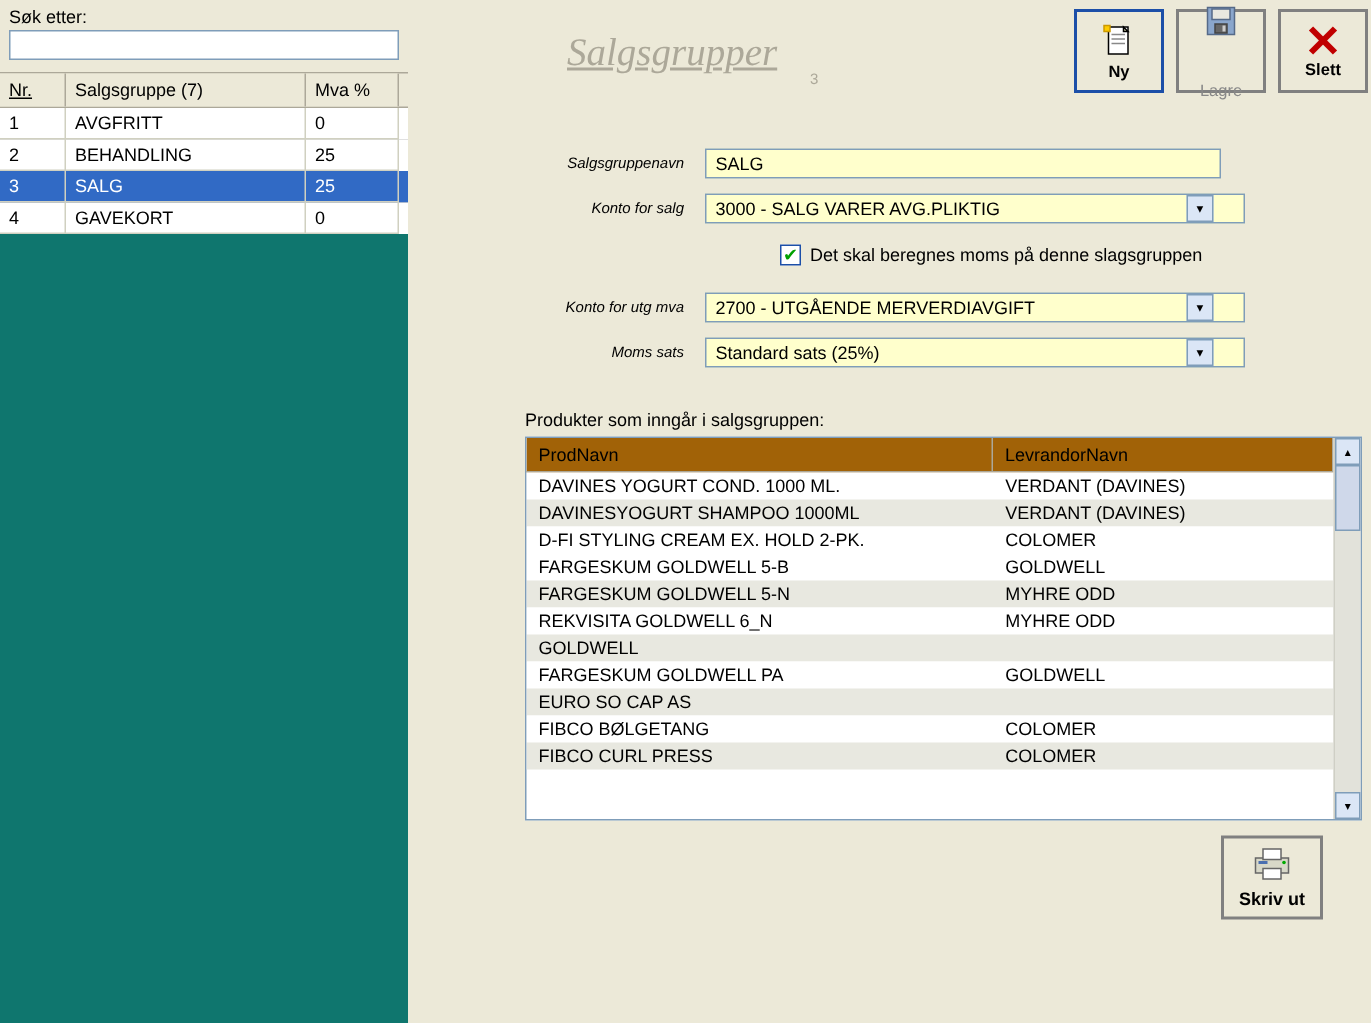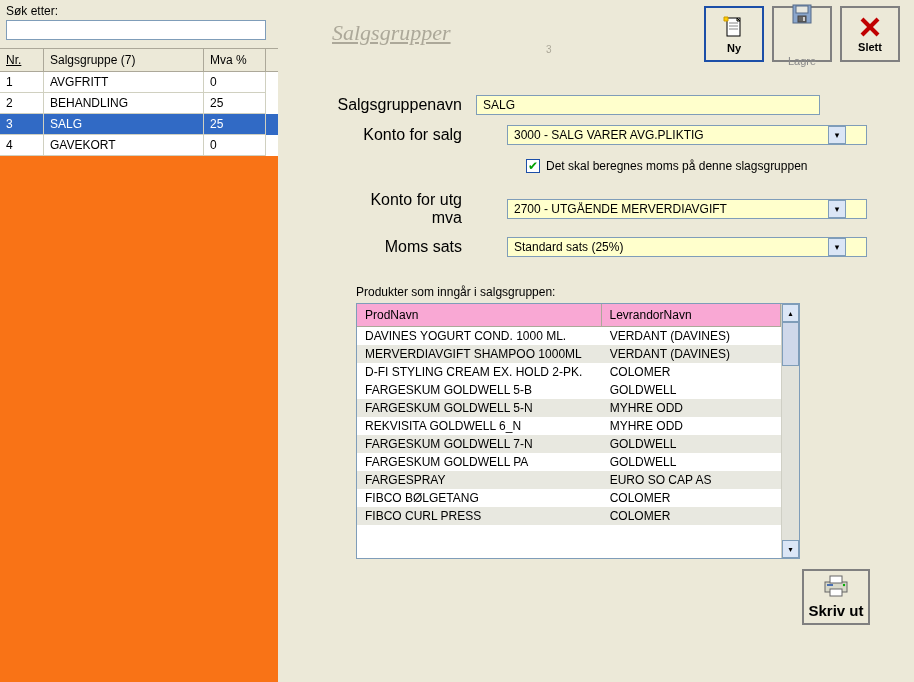--- a/index.html
+++ b/index.html
@@ -14,21 +14,21 @@
     overflow: hidden;
   }
   .app {
     display: flex;
     width: 914px;
     height: 682px;
   }
   .left {
     width: 280px;
     height: 100%;
-    background: #f97316;
+    background: #0f766e;
     display: flex;
     flex-direction: column;
   }
   .left-top {
     background: #ece9d8;
     padding: 4px 6px 8px 6px;
   }
   .search-label { display: block; margin-bottom: 2px; }
   .search-input {
     width: 260px;
@@ -92,55 +92,56 @@
     cursor: pointer;
     font-size: 11px;
     gap: 3px;
   }
   .tool-btn.primary { border: 2px solid #1c4fa8; }
   .tool-btn.disabled { color: #888; gap: 29px; }
   .tool-btn svg { display: block; }
 
   .title {
     font-family: "Times New Roman", serif;
-    font-size: 22px;
+    font-size: 26px;
     font-style: italic;
     color: #aca899;
     text-decoration: underline;
     margin-top: 20px;
-    margin-left: 36px;
+    margin-left: 88px;
   }
   .title-sub { font-size: 10px; color: #aca899; margin-left: 250px; margin-top: -2px; }
 
   .form {
     margin-top: 40px;
     margin-left: 40px;
     width: 560px;
   }
   .form-row {
     display: flex;
     align-items: center;
     margin-bottom: 10px;
   }
   .form-label {
     width: 140px;
     text-align: right;
     padding-right: 14px;
-    font-size: 16px;
+    font-size: 10px;
+    font-style: italic;
   }
   .yellow-input {
     background: #ffffcc;
     border: 1px solid #7f9db9;
     height: 20px;
     padding: 1px 6px;
     font-family: inherit;
     font-size: 12px;
   }
   .yellow-input.tf { width: 344px; }
-  .combo-wrap { position: relative; width: 340px; margin-left: 31px; }
+  .combo-wrap { position: relative; width: 340px; }
   .combo-wrap .yellow-input { width: 360px; padding-right: 20px; }
   .combo-btn {
     position: absolute;
     right: 1px; top: 1px;
     width: 18px; height: 18px;
     background: #dbe6f6;
     border: 1px solid #7f9db9;
     display: flex; align-items: center; justify-content: center;
     font-size: 9px;
     cursor: pointer;
@@ -154,33 +155,33 @@
   .checkbox {
     width: 14px; height: 14px;
     border: 1px solid #1c4fa8;
     background: #fff;
     display: inline-flex; align-items: center; justify-content: center;
     color: #00a000; font-size: 12px; line-height: 1;
   }
 
   .products-area {
     margin: 28px 0 0 60px;
-    width: 444px;
+    width: 558px;
   }
   .products-label { margin-bottom: 4px; }
   .products-list {
     border: 1px solid #7f9db9;
     background: #fff;
     height: 256px;
     display: flex;
   }
   .pl-body { flex: 1; overflow: hidden; }
   .pl-header {
     display: flex;
-    background: #f9a8d4;
+    background: #a16207;
     border-bottom: 1px solid #aca899;
   }
   .plh {
     padding: 4px 8px;
     border-right: 1px solid #aca899;
     font-size: 12px;
   }
   .plh-name { flex: 1.4; }
   .plh-vend { flex: 1; }
   .pl-rows { }
@@ -222,21 +223,21 @@
     margin: 10px 26px 0 0;
   }
   .print-btn {
     width: 68px; height: 56px;
     border: 2px solid #808080;
     background: #ece9d8;
     display: flex; flex-direction: column; align-items: center; justify-content: center;
     gap: 2px;
     cursor: pointer;
     font-weight: bold;
-    font-size: 15px;
+    font-size: 12px;
   }
 </style>
 </head>
 <body>
 
 <div class="app">
 
   <div class="left">
     <div class="left-top">
       <span class="search-label">Søk etter:</span>
@@ -361,49 +362,47 @@
           <div class="pl-header">
             <div class="plh plh-name">ProdNavn</div>
             <div class="plh plh-vend">LevrandorNavn</div>
           </div>
           <div class="pl-rows" id="product-rows">
               <div class="pl-row even">
                 <div class="plc plc-name">DAVINES YOGURT COND. 1000 ML.</div>
                 <div class="plc plc-vend">VERDANT (DAVINES)</div>
               </div>
               <div class="pl-row odd">
-                <div class="plc plc-name">MERVERDIAVGIFT SHAMPOO 1000ML</div>
+                <div class="plc plc-name">DAVINESYOGURT SHAMPOO 1000ML</div>
                 <div class="plc plc-vend">VERDANT (DAVINES)</div>
               </div>
               <div class="pl-row even">
                 <div class="plc plc-name">D-FI STYLING CREAM EX. HOLD 2-PK.</div>
                 <div class="plc plc-vend">COLOMER</div>
               </div>
               <div class="pl-row even">
                 <div class="plc plc-name">FARGESKUM GOLDWELL 5-B</div>
                 <div class="plc plc-vend">GOLDWELL</div>
               </div>
               <div class="pl-row odd">
                 <div class="plc plc-name">FARGESKUM GOLDWELL 5-N</div>
                 <div class="plc plc-vend">MYHRE ODD</div>
               </div>
               <div class="pl-row even">
                 <div class="plc plc-name">REKVISITA GOLDWELL 6_N</div>
                 <div class="plc plc-vend">MYHRE ODD</div>
               </div>
               <div class="pl-row odd">
-                <div class="plc plc-name">FARGESKUM GOLDWELL 7-N</div>
                 <div class="plc plc-vend">GOLDWELL</div>
               </div>
               <div class="pl-row even">
                 <div class="plc plc-name">FARGESKUM GOLDWELL PA</div>
                 <div class="plc plc-vend">GOLDWELL</div>
               </div>
               <div class="pl-row odd">
-                <div class="plc plc-name">FARGESPRAY</div>
                 <div class="plc plc-vend">EURO SO CAP AS</div>
               </div>
               <div class="pl-row even">
                 <div class="plc plc-name">FIBCO BØLGETANG</div>
                 <div class="plc plc-vend">COLOMER</div>
               </div>
               <div class="pl-row odd">
                 <div class="plc plc-name">FIBCO CURL PRESS</div>
                 <div class="plc plc-vend">COLOMER</div>
               </div>

